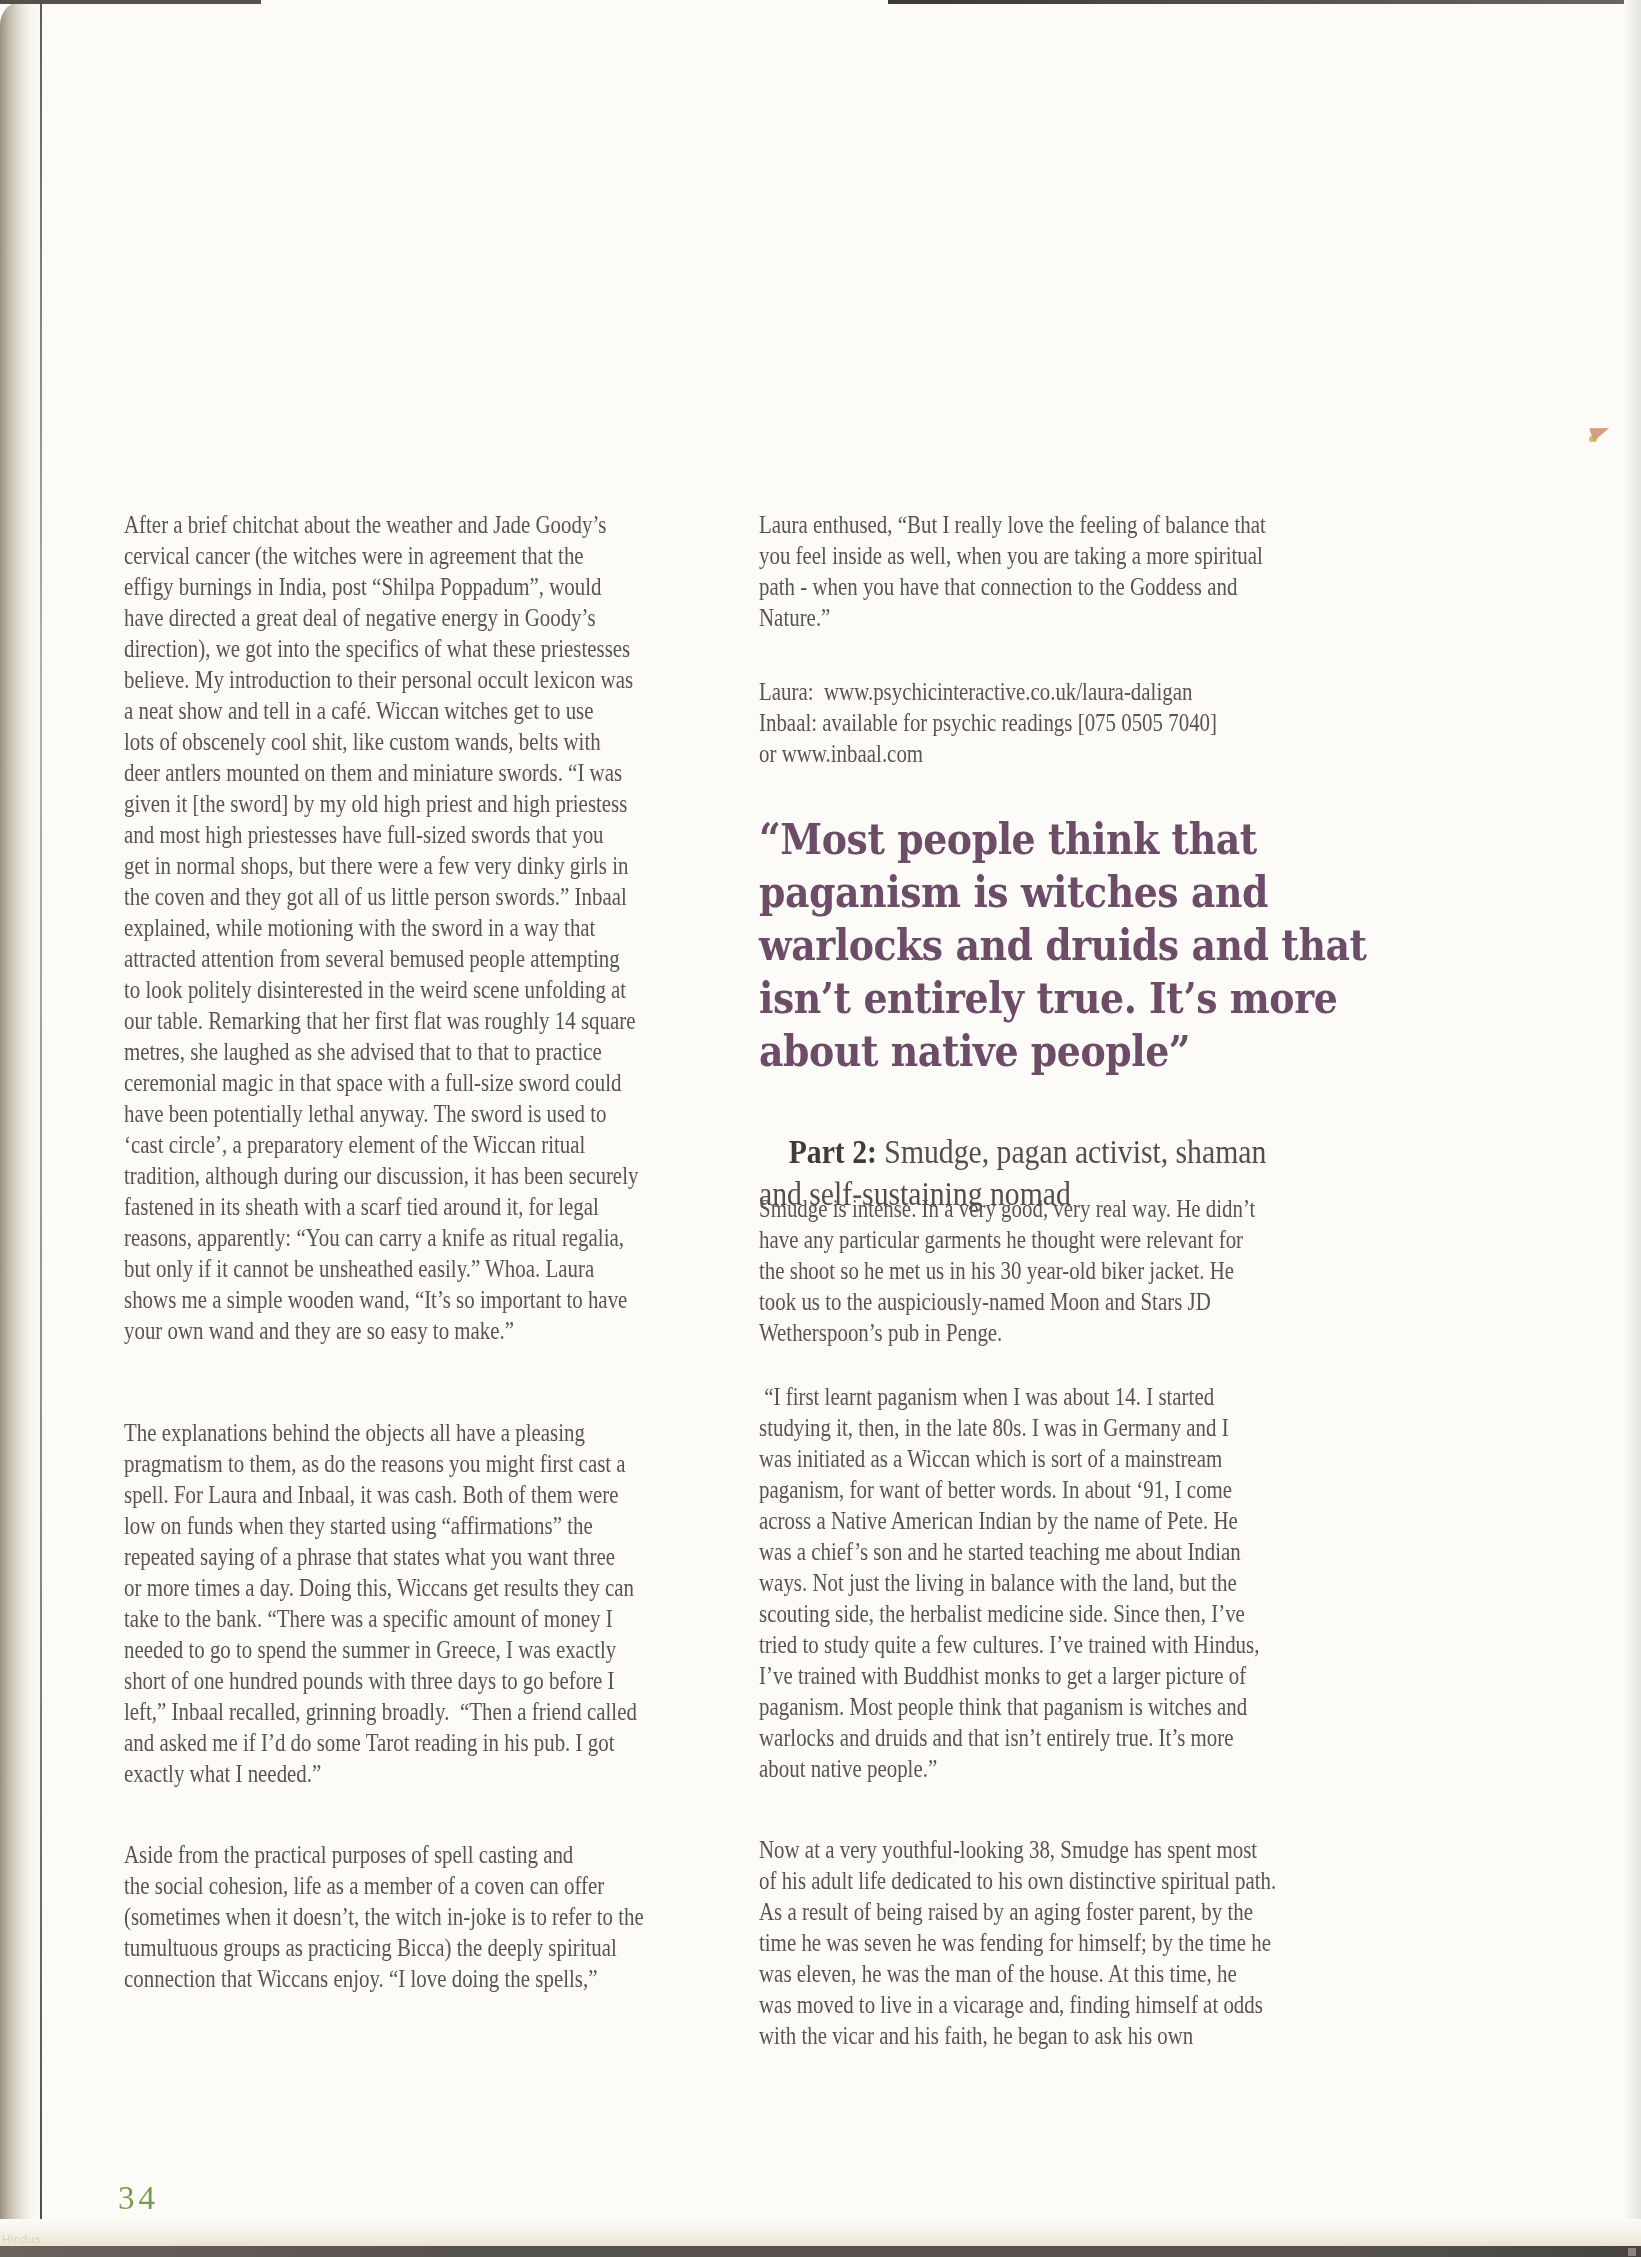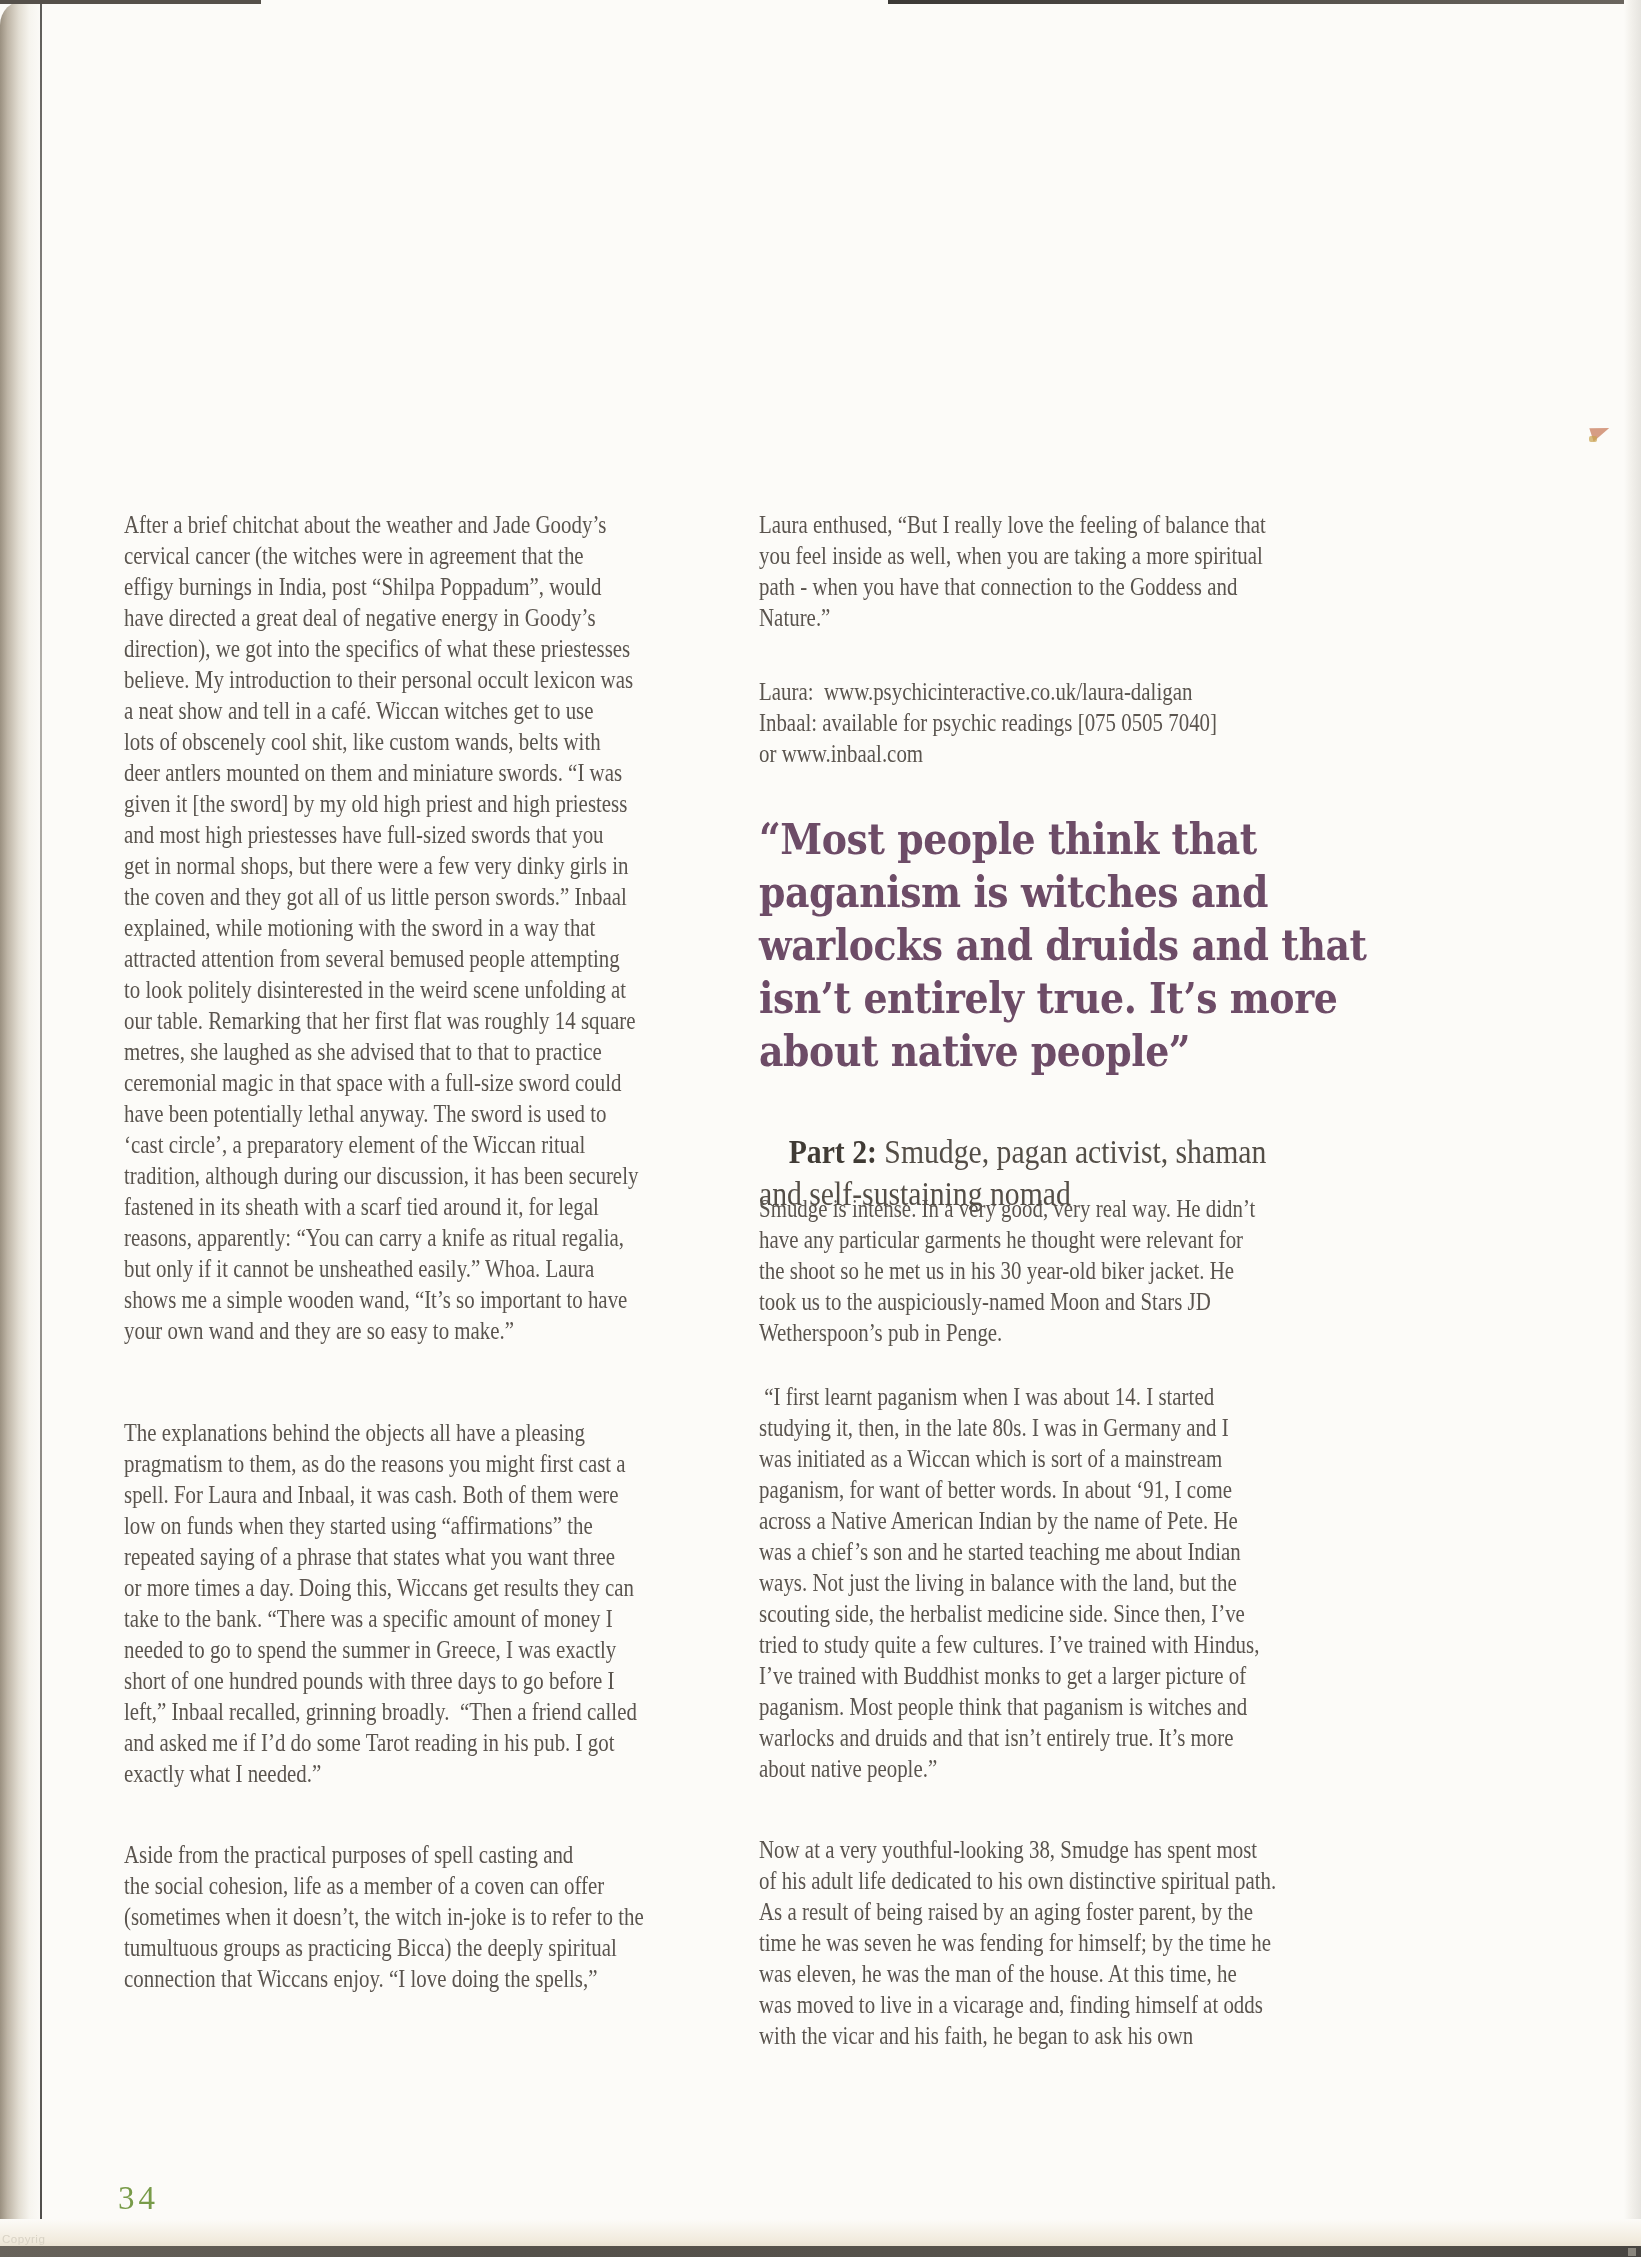--- a/index.html
+++ b/index.html
@@ -175,18 +175,18 @@
   <div class="body-text" style="left:759px;top:1834px;">Now at a very youthful-looking 38, Smudge has spent most
 of his adult life dedicated to his own distinctive spiritual path.
 As a result of being raised by an aging foster parent, by the
 time he was seven he was fending for himself; by the time he
 was eleven, he was the man of the house. At this time, he
 was moved to live in a vicarage and, finding himself at odds
 with the vicar and his faith, he began to ask his own</div>
 
   <div class="bottom-strip"></div>
   <div class="page-number">34</div>
-  <div class="copyright">Copyrig</div>
+  <div class="copyright">Hindus</div>
   <div class="bottom-edge"></div>
   <div class="bottom-notch"></div>
 
 </div>
 
 
 </body></html>

